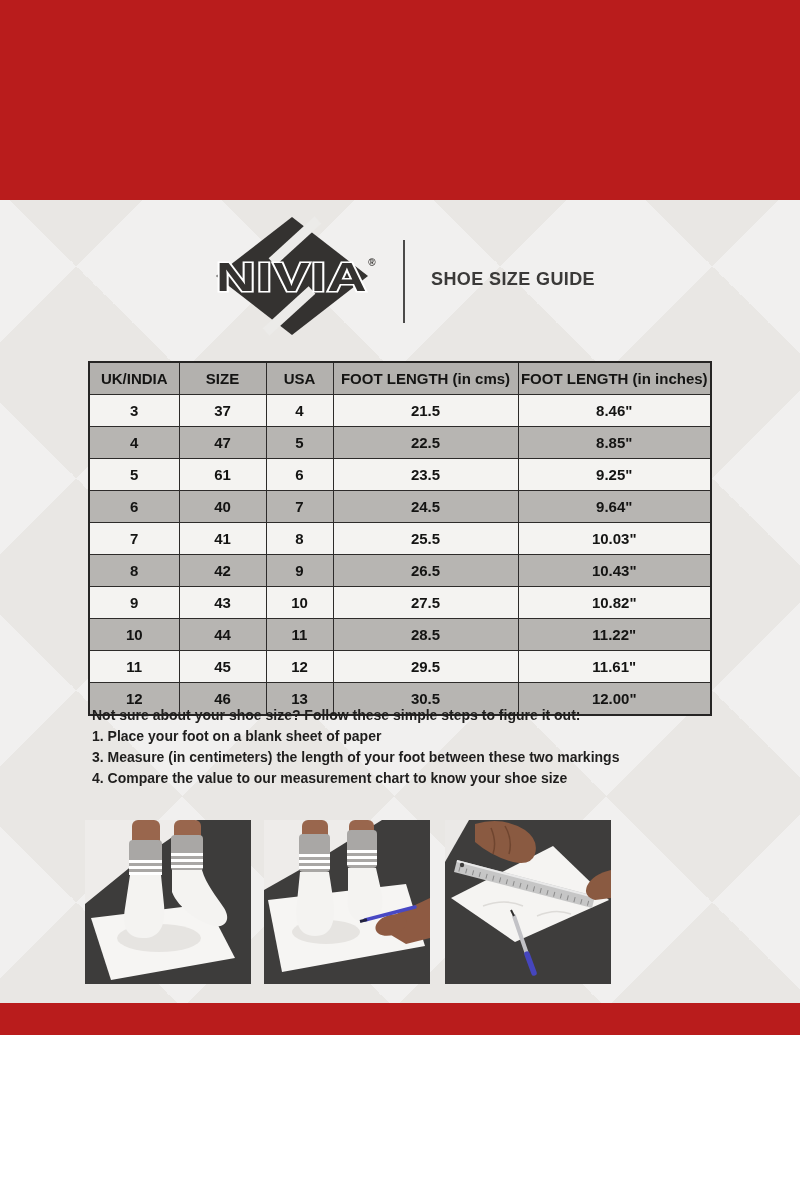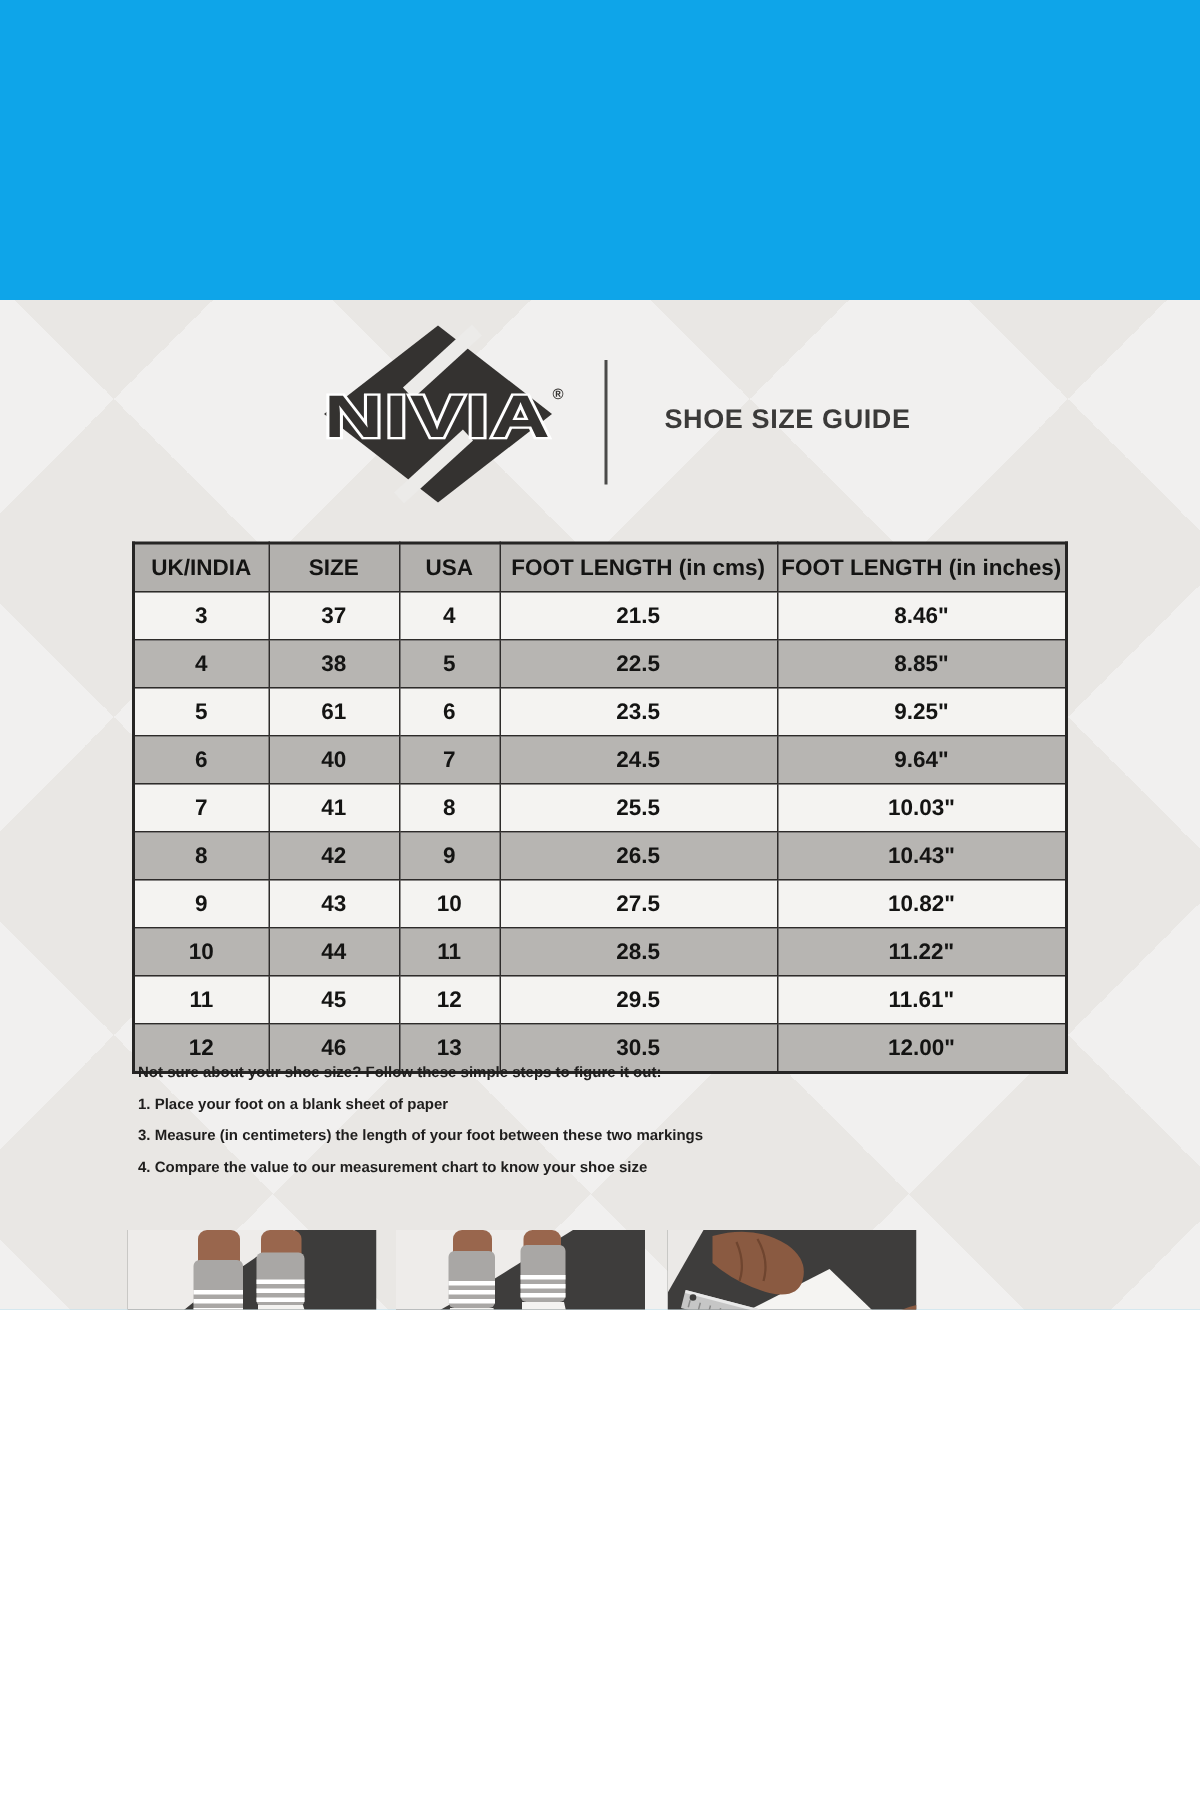--- a/index.html
+++ b/index.html
@@ -1,51 +1,51 @@
 <!DOCTYPE html>
 <html><head>
 <meta charset="utf-8">
 <style>
   html,body{margin:0;padding:0;}
   body{width:800px;height:1200px;background:#ffffff;font-family:"Liberation Sans",sans-serif;}
-  .page{position:relative;width:800px;height:873px;background:#0ea5e9;overflow:hidden;}
+  .page{position:relative;width:800px;height:1035px;background:#b91c1c;overflow:hidden;}
 
   
   .panel{
     position:absolute;left:0;top:200px;width:800px;height:803px;
     background-color:#ecebe9;
     background-image:conic-gradient(from 45deg,#f1f0ef 0 25%,#e9e7e4 0 50%,#f1f0ef 0 75%,#e9e7e4 0);
     background-size:212px 212px;
     background-position:-30px -40px;
   }
 
   
   .logo-svg{position:absolute;left:204px;top:14px;width:176px;height:126px;}
   .divider{position:absolute;left:403px;top:40px;width:2px;height:83px;background:#4b4a49;}
   .guide-title{position:absolute;left:431px;top:69px;font-size:18px;font-weight:bold;
-    letter-spacing:0.4px;color:#3b3a39;white-space:nowrap;margin-left:12px;}
+    letter-spacing:0.4px;color:#3b3a39;white-space:nowrap;}
 
   
   table.size-chart{
     position:absolute;left:88px;top:161px;width:622px;
     border-collapse:collapse;table-layout:fixed;
     border:2px solid #262524;
   }
   .size-chart th,.size-chart td{
     border:1px solid #2d2b2a;height:31px;padding:0;
     text-align:center;vertical-align:middle;
     font-size:15px;font-weight:bold;color:#141413;
   }
   .size-chart th{background:#b3b1ae;}
   .size-chart td{background:#f4f3f1;}
   .size-chart tbody tr:nth-child(even) td{background:#b7b5b2;}
 
   
   .instructions{position:absolute;left:92px;top:505px;width:618px;
-    font-size:10px;font-weight:bold;color:#1f1e1d;line-height:21px;}
+    font-size:14px;font-weight:bold;color:#1f1e1d;line-height:21px;}
   .instructions p{margin:0;}
 
   
   .photo{position:absolute;top:620px;width:166px;height:164px;}
   .photo svg{display:block;width:100%;height:100%;}
   .photo.p1{left:85px;}
   .photo.p2{left:264px;}
   .photo.p3{left:445px;}
 </style>
 </head>
@@ -88,21 +88,21 @@
       <tbody id="size-body">
           <tr>
             <td>3</td>
             <td>37</td>
             <td>4</td>
             <td>21.5</td>
             <td>8.46"</td>
           </tr>
           <tr>
             <td>4</td>
-            <td>38</td>
+            <td>47</td>
             <td>5</td>
             <td>22.5</td>
             <td>8.85"</td>
           </tr>
           <tr>
             <td>5</td>
             <td>61</td>
             <td>6</td>
             <td>23.5</td>
             <td>9.25"</td>

